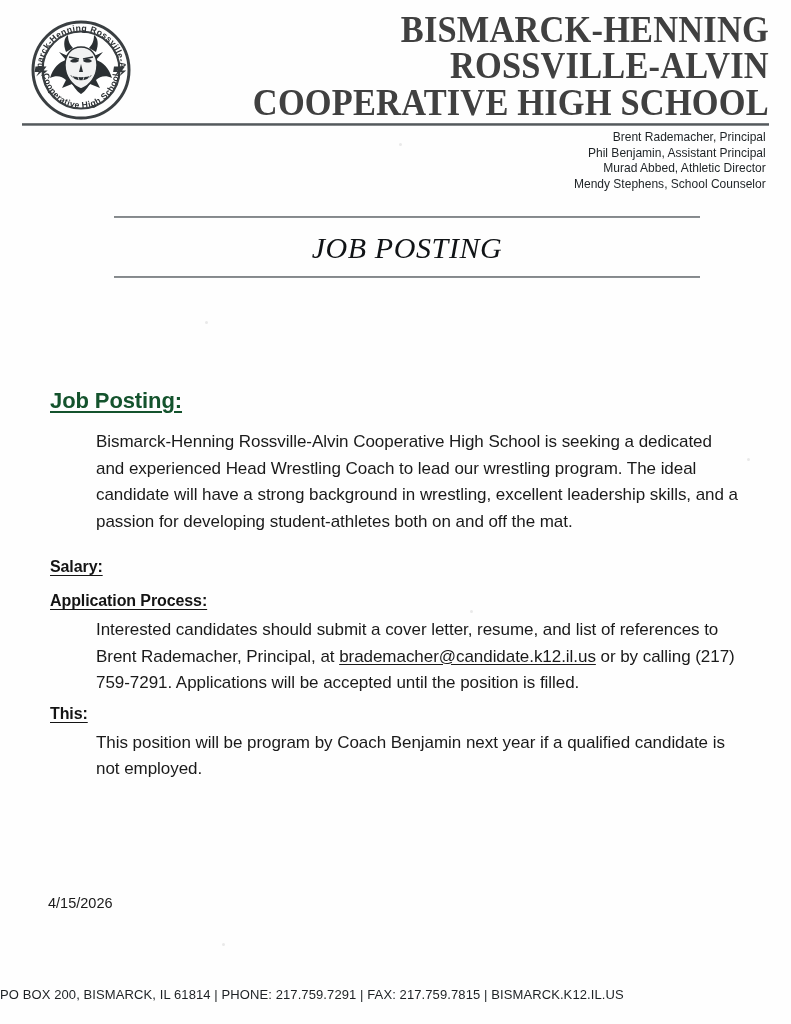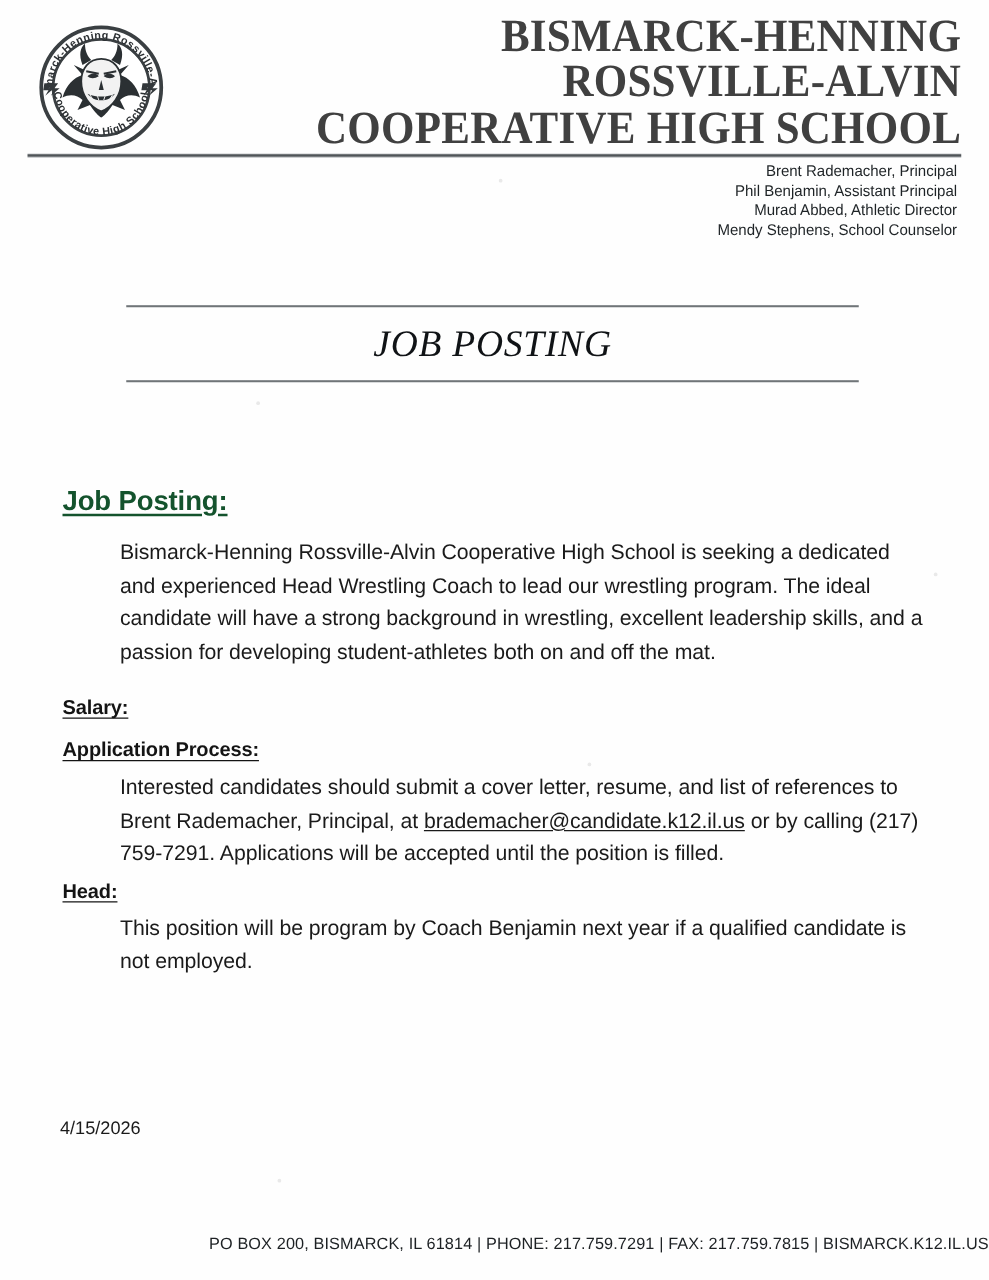--- a/index.html
+++ b/index.html
@@ -80,24 +80,23 @@
     line-height: 15.6px;
     color: #1e2326;
     transform: scaleX(0.97);
     transform-origin: right center;
   }
   .staff div { white-space: nowrap; }
 
   
   .banner {
     position: absolute;
-    left: 101px;
+    left: 114px;
     top: 216px;
     width: 586px;
-    margin-top: 28px;
   }
   .banner .rule {
     height: 2px;
     background: linear-gradient(to bottom, #a9adb0, #5f6467, #b4b8bb);
   }
   .banner .rule.bottom { margin-top: 0; }
   .banner .banner-title {
     font-family: "Liberation Serif", serif;
     font-style: italic;
     font-size: 30px;
@@ -171,21 +170,21 @@
     color: #1a1a1a;
     font-family: "Liberation Sans", sans-serif;
   }
 
   
   .footer {
     position: absolute;
     left: 0;
     right: 0;
     top: 987px;
-    text-align: right;
+    text-align: left;
     font-family: "Liberation Sans", sans-serif;
     font-size: 13px;
     color: #1d2124;
     letter-spacing: 0.1px;
   }
 
   
   .speck {
     position: absolute;
     background: #e9e9e9;
@@ -290,21 +289,21 @@
 
     <h3 class="sec-heading">Salary:</h3>
 
     <div class="spacer-sm"></div>
 
     <h3 class="sec-heading">Application Process:</h3>
     <p class="para tight">
       <span>Interested candidates should submit a cover letter, resume, and list of references to Brent Rademacher, Principal, at </span><a class="email" href="#">brademacher@candidate.k12.il.us</a><span> or by calling (217) 759-7291.  Applications will be accepted until the position is filled.</span>
     </p>
 
-    <h3 class="sec-heading">Head:</h3>
+    <h3 class="sec-heading">This:</h3>
     <p class="para">This position will be program by Coach Benjamin next year if a qualified candidate is not employed.</p>
 
   </div>
 
   <div class="date-line">4/15/2026</div>
 
   <div class="footer">PO BOX 200, BISMARCK, IL 61814 | PHONE: 217.759.7291 | FAX: 217.759.7815 | BISMARCK.K12.IL.US</div>
 
 </div>
 

